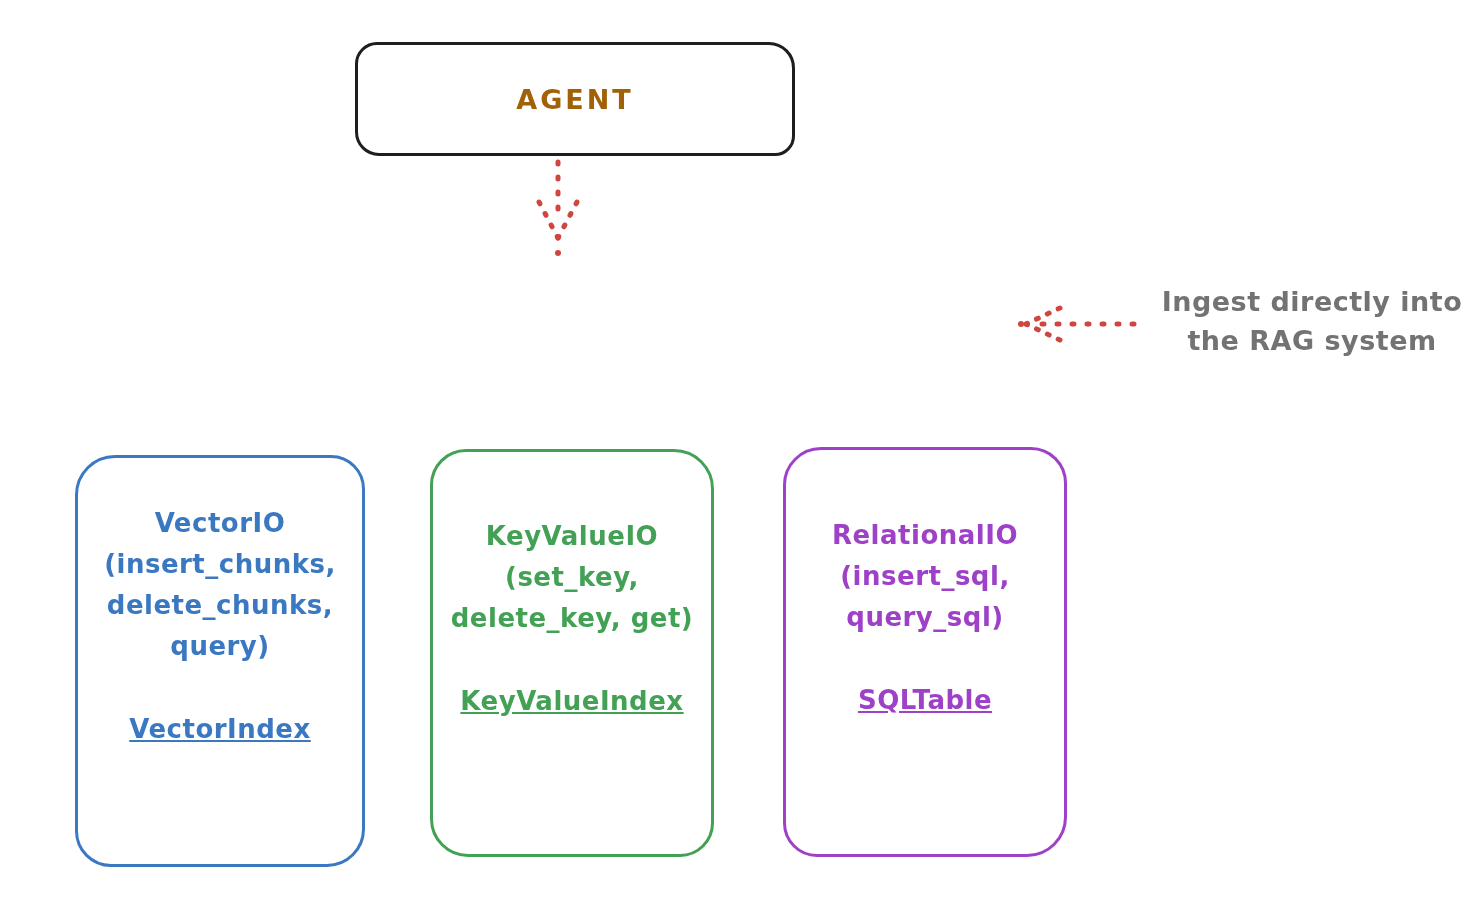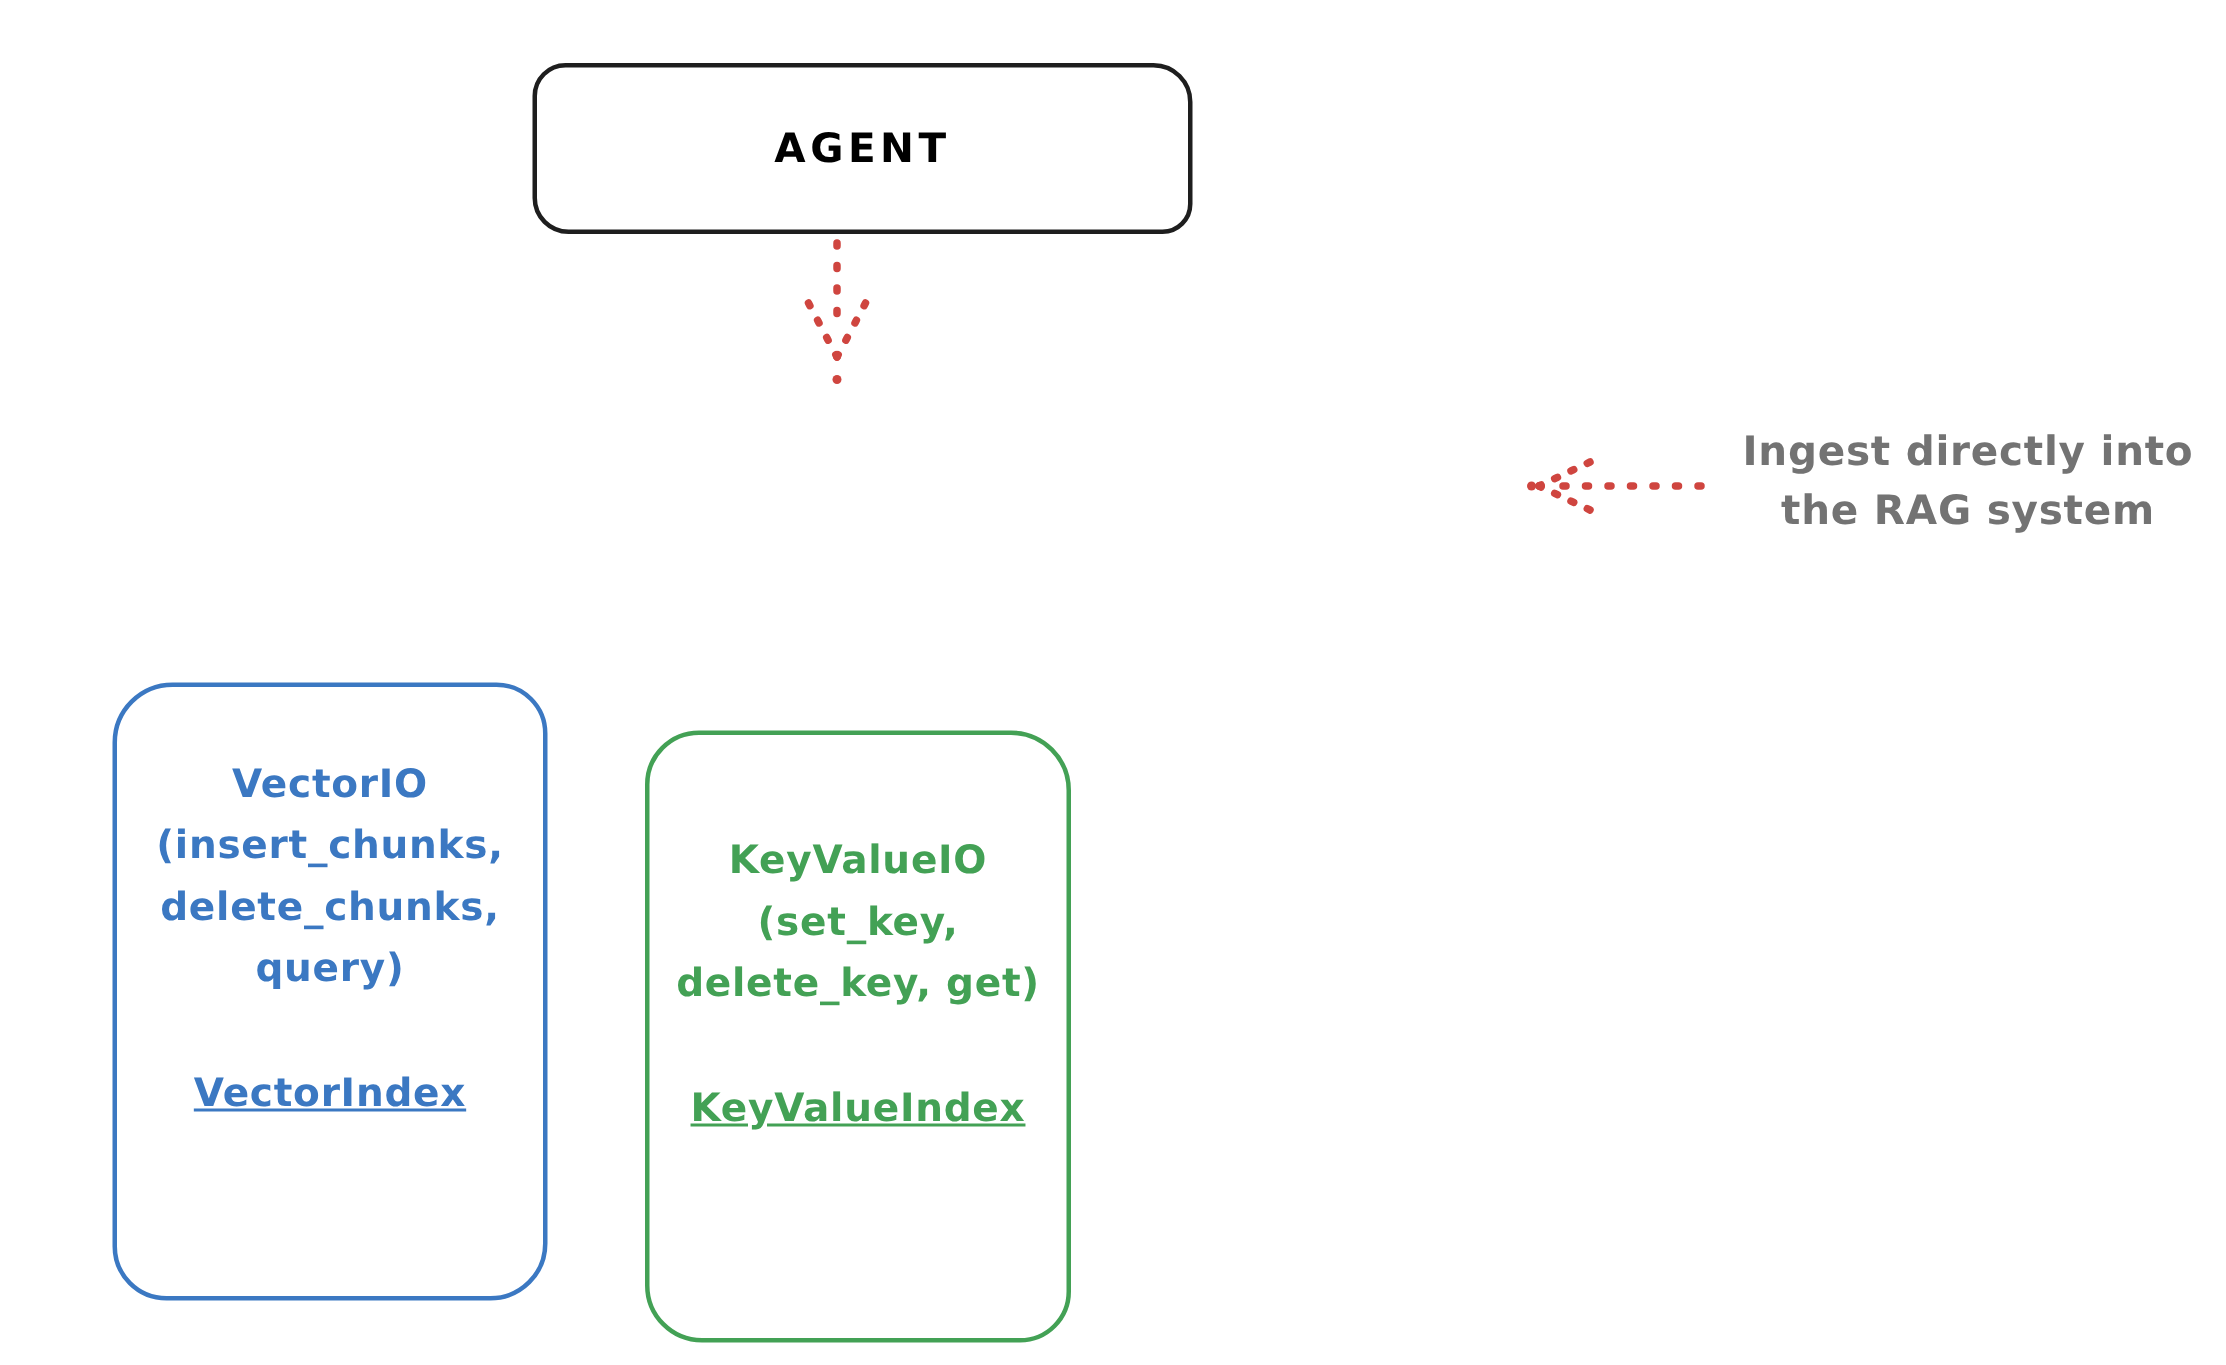--- a/index.html
+++ b/index.html
@@ -19,21 +19,21 @@
     position: absolute;
     display: flex;
     align-items: center;
     justify-content: center;
     background: #ffffff;
     box-sizing: border-box;
   }
   
   .node-black {
     border: 3.5px solid #1e1e1e;
-    color: #000000;
+    color: #a16207;
   }
   .agent-node {
     left: 355px; top: 42px;
     width: 440px; height: 114px;
     border-radius: 22px 26px 20px 24px;
     font-size: 27px;
     font-weight: 700;
     letter-spacing: 3px;
   }
   .rag-node {
@@ -77,21 +77,20 @@
     border: 3.5px solid #3b78c2;
     color: #3b78c2;
     border-radius: 40px 34px 38px 36px;
   }
   .node-green {
     left: 430px; top: 449px;
     width: 284px; height: 408px;
     border: 3.5px solid #43a155;
     color: #43a155;
     border-radius: 36px 40px 34px 38px;
-    margin-top: 38px;
   }
   .node-purple {
     left: 783px; top: 447px;
     width: 284px; height: 410px;
     border: 3.5px solid #9e41c8;
     color: #9e41c8;
     border-radius: 38px 36px 40px 34px;
   }
   .arrow {
     position: absolute;
@@ -151,14 +150,20 @@
     <div class="index-name">VectorIndex</div>
   </div>
 
   <div class="storage-node node-green">
     <div class="methods">KeyValueIO
 (set_key,
 delete_key, get)</div>
     <div class="index-name">KeyValueIndex</div>
   </div>
 
+  <div class="storage-node node-purple">
+    <div class="methods">RelationalIO
+(insert_sql,
+query_sql)</div>
+    <div class="index-name">SQLTable</div>
+  </div>
 
 </div>
 
 </body></html>

